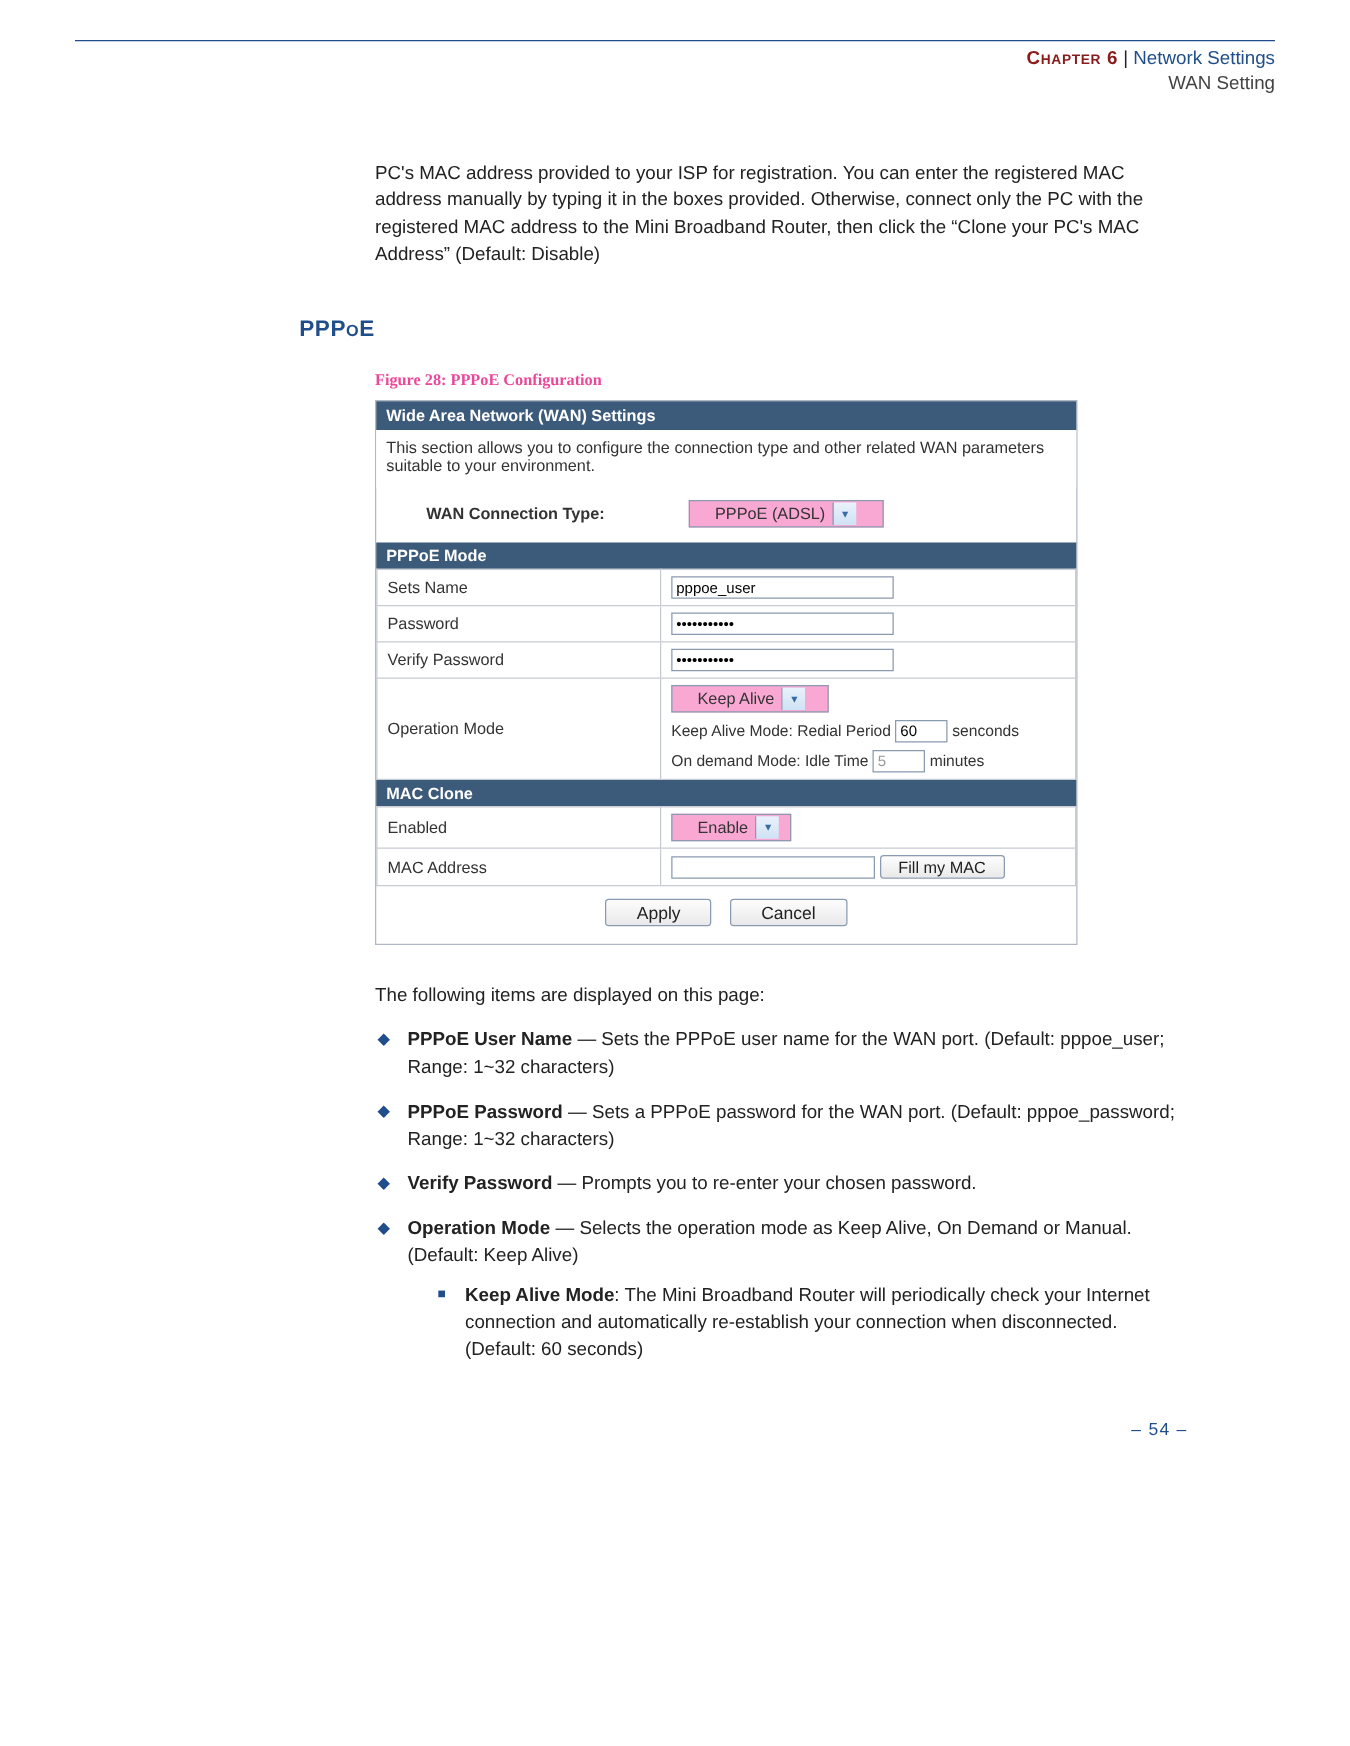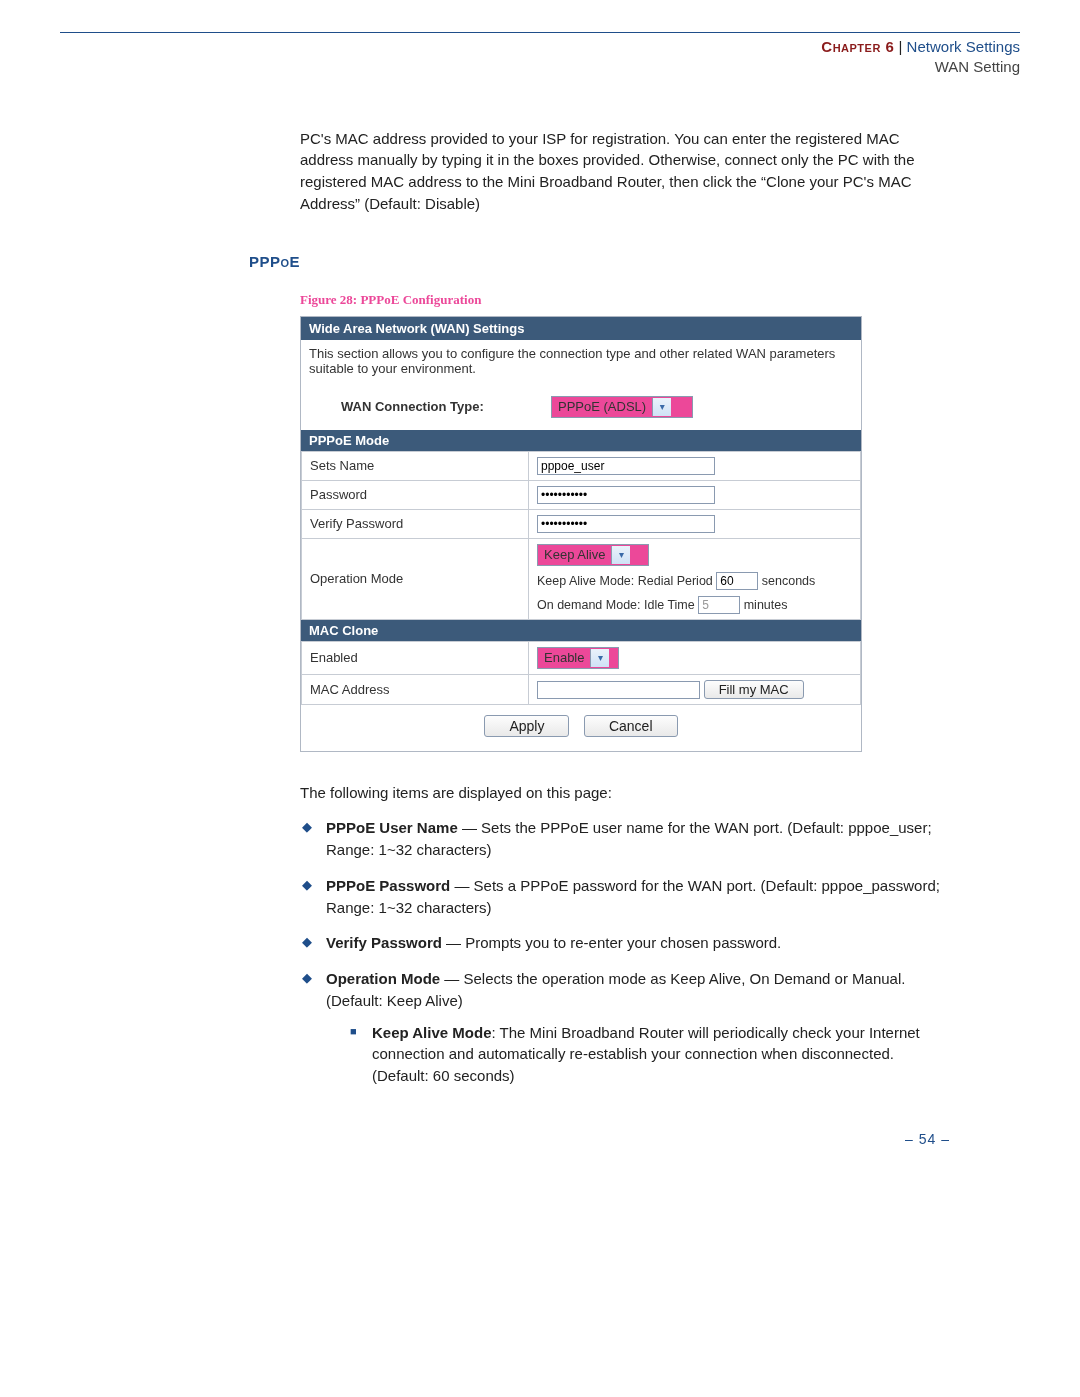--- a/index.html
+++ b/index.html
@@ -42,21 +42,21 @@
     display: flex;
     align-items: flex-start;
     margin-top: 38px;
   }
   .section-label {
     width: 100px;
     text-align: right;
     font-variant: small-caps;
     font-weight: bold;
     color: #1f4e8a;
-    font-size: 15px;
+    font-size: 18px;
     padding-right: 12px;
     flex-shrink: 0;
     letter-spacing: .5px;
   }
   .section-body {
     flex: 1;
     line-height: 1.45;
   }
   .fig-caption {
     color: #ec4899;
@@ -113,22 +113,23 @@
     font-family: Arial;
     font-size: 12px;
     padding: 1px 3px;
     border: 1px solid #8a9ab0;
     background: #fff;
   }
   .select {
     display: inline-flex;
     align-items: center;
     border: 1px solid #8a9ab0;
-    background: #ec4899;
+    background: #f9a8d4;
     height: 20px;
+    padding-left: 14px;
   }
   .select span { padding: 0 6px; font-size: 13px; }
   .select .arrow {
     width: 18px; height: 18px;
     border-left: 1px solid #8a9ab0;
     background: linear-gradient(#eaf2fb,#cfe2f6);
     display: flex; align-items: center; justify-content: center;
     color: #3a6aa8;
     font-size: 10px;
   }

